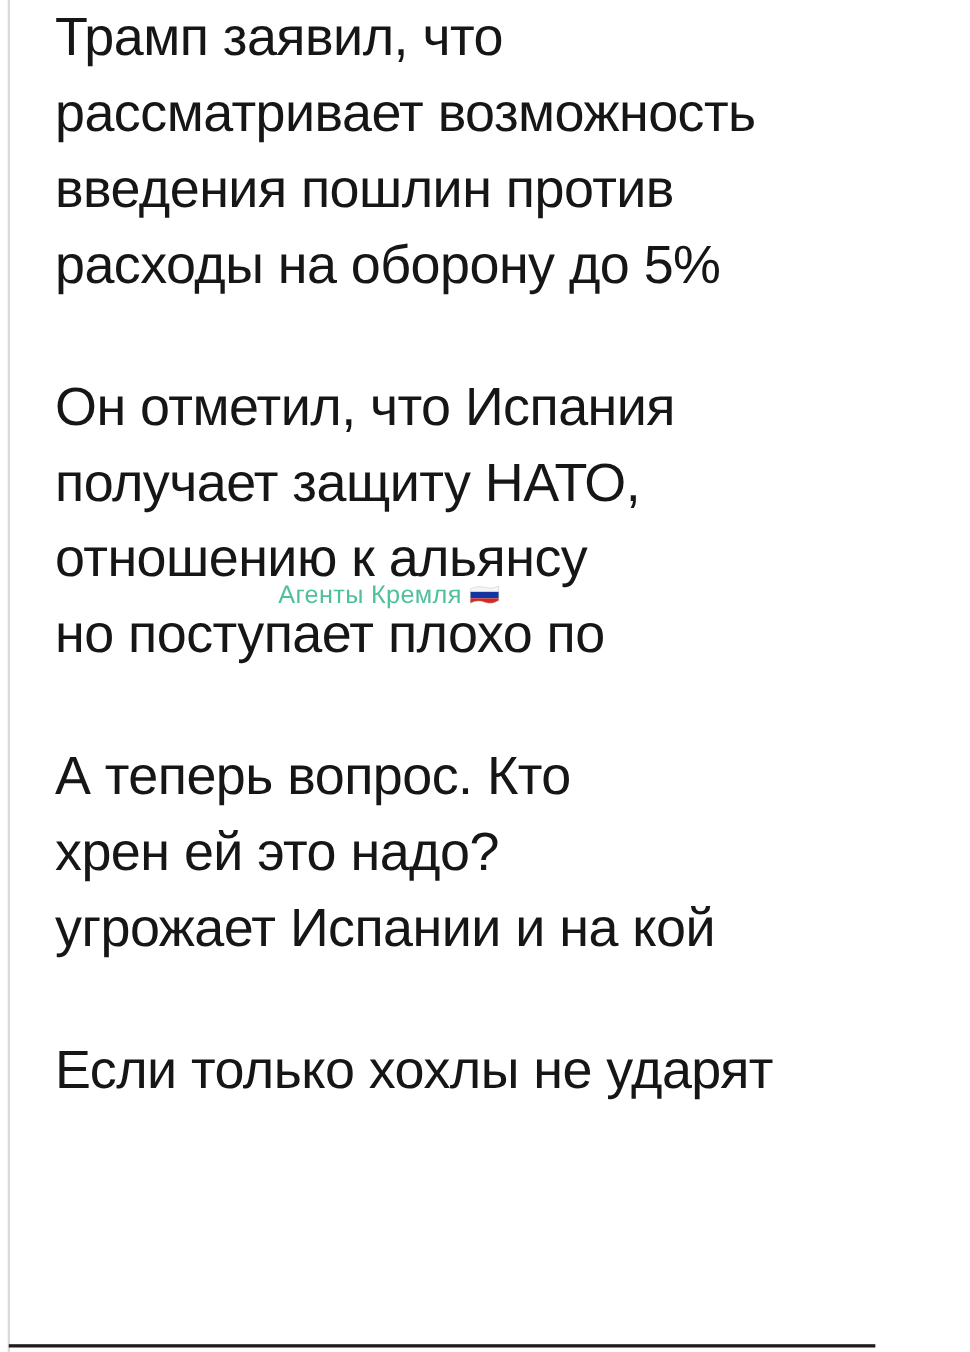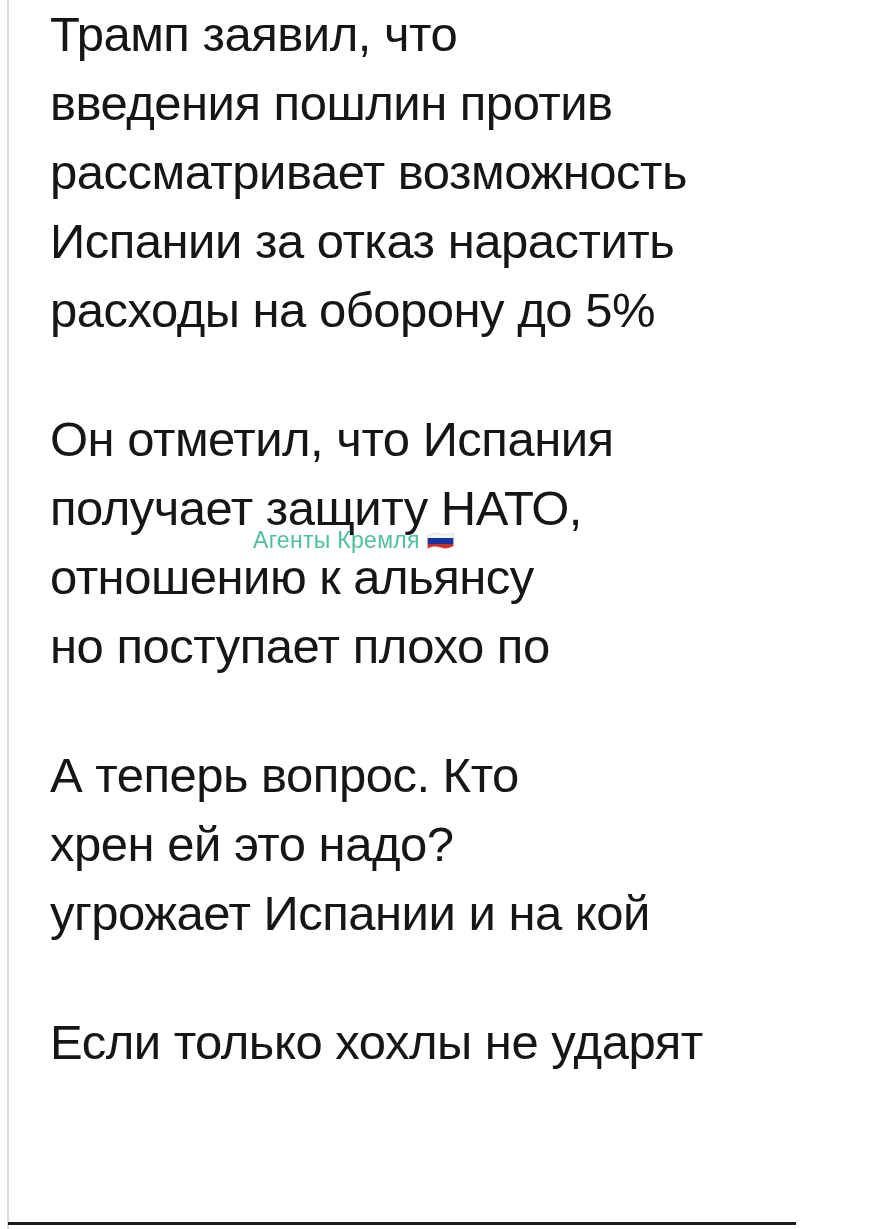--- a/index.html
+++ b/index.html
@@ -42,23 +42,22 @@
 <body>
 
 <div class="canvas">
 
   <div class="left-line"></div>
 
   <div class="content">
 
     <div class="para">
       <div class="line">Трамп заявил, что</div>
+      <div class="line">рассматривает возможность</div>
       <div class="line">введения пошлин против</div>
-      <div class="line">рассматривает возможность</div>
-      <div class="line">Испании за отказ нарастить</div>
       <div class="line">расходы на оборону до 5%</div>
     </div>
 
     <div class="para">
       <div class="line">Он отметил, что Испания</div>
       <div class="line">получает защиту НАТО,</div>
       <div class="line">отношению к альянсу</div>
       <div class="line">но поступает плохо по</div>
     </div>
 

